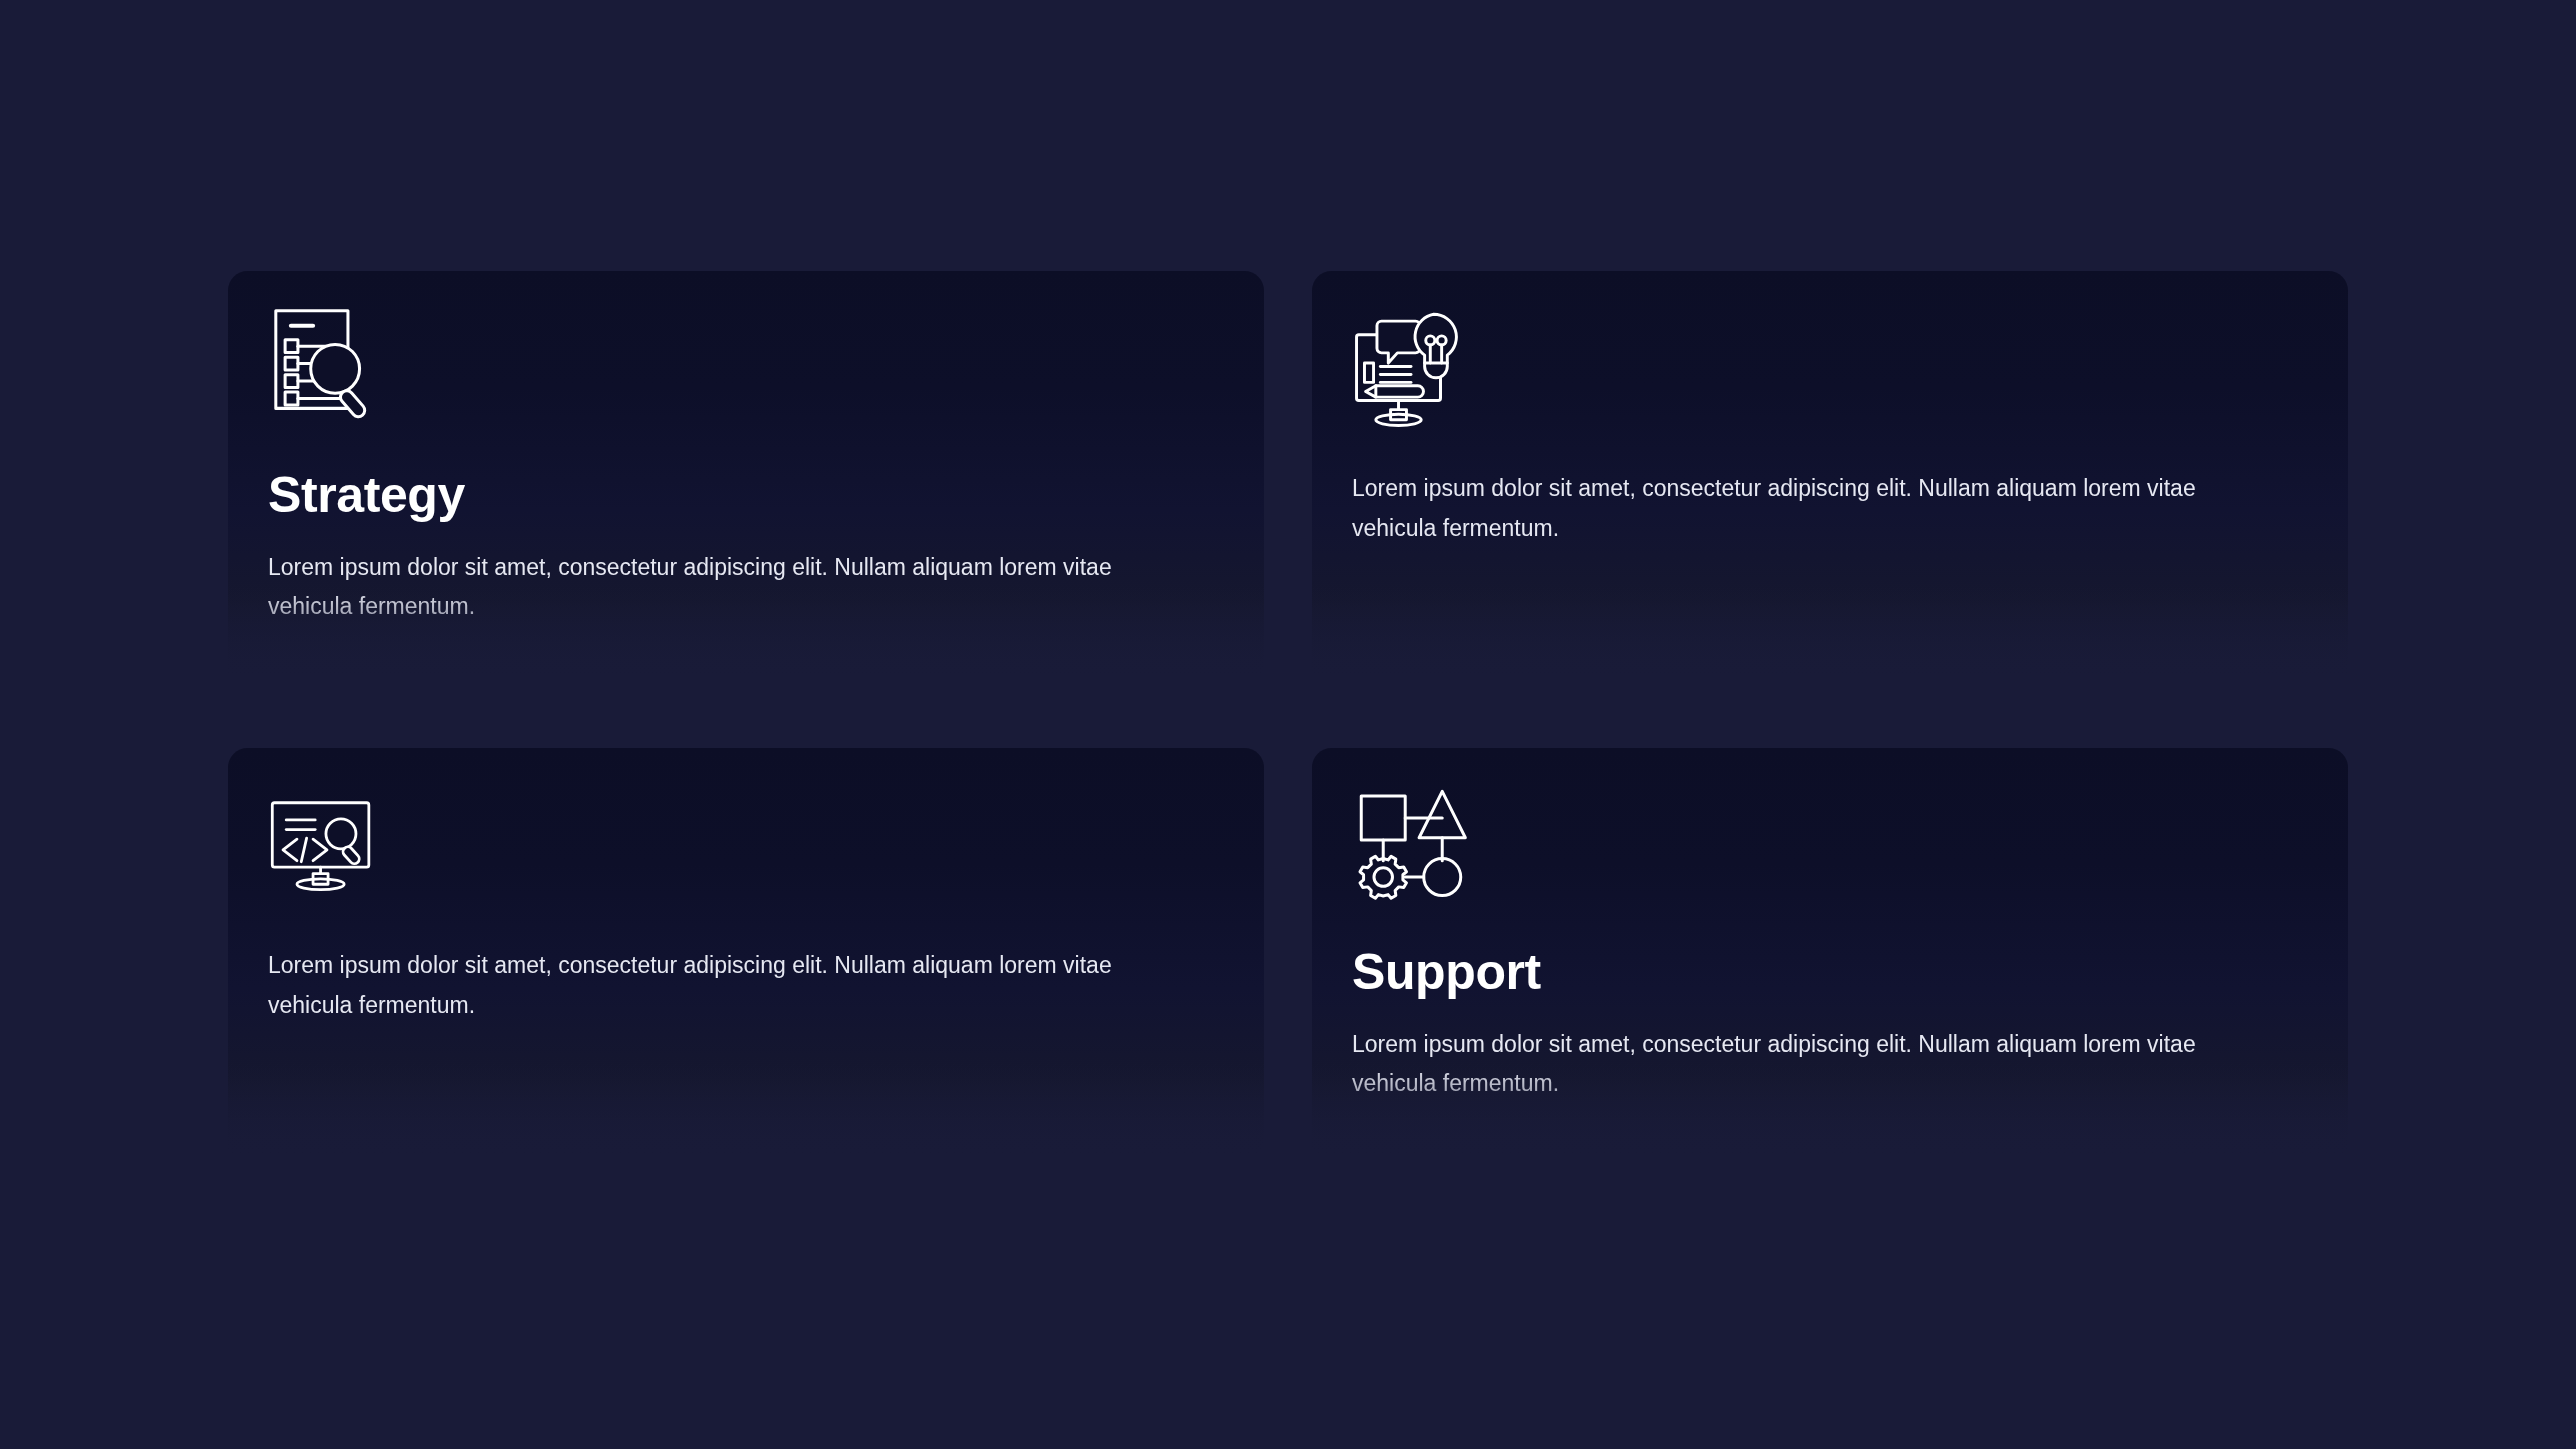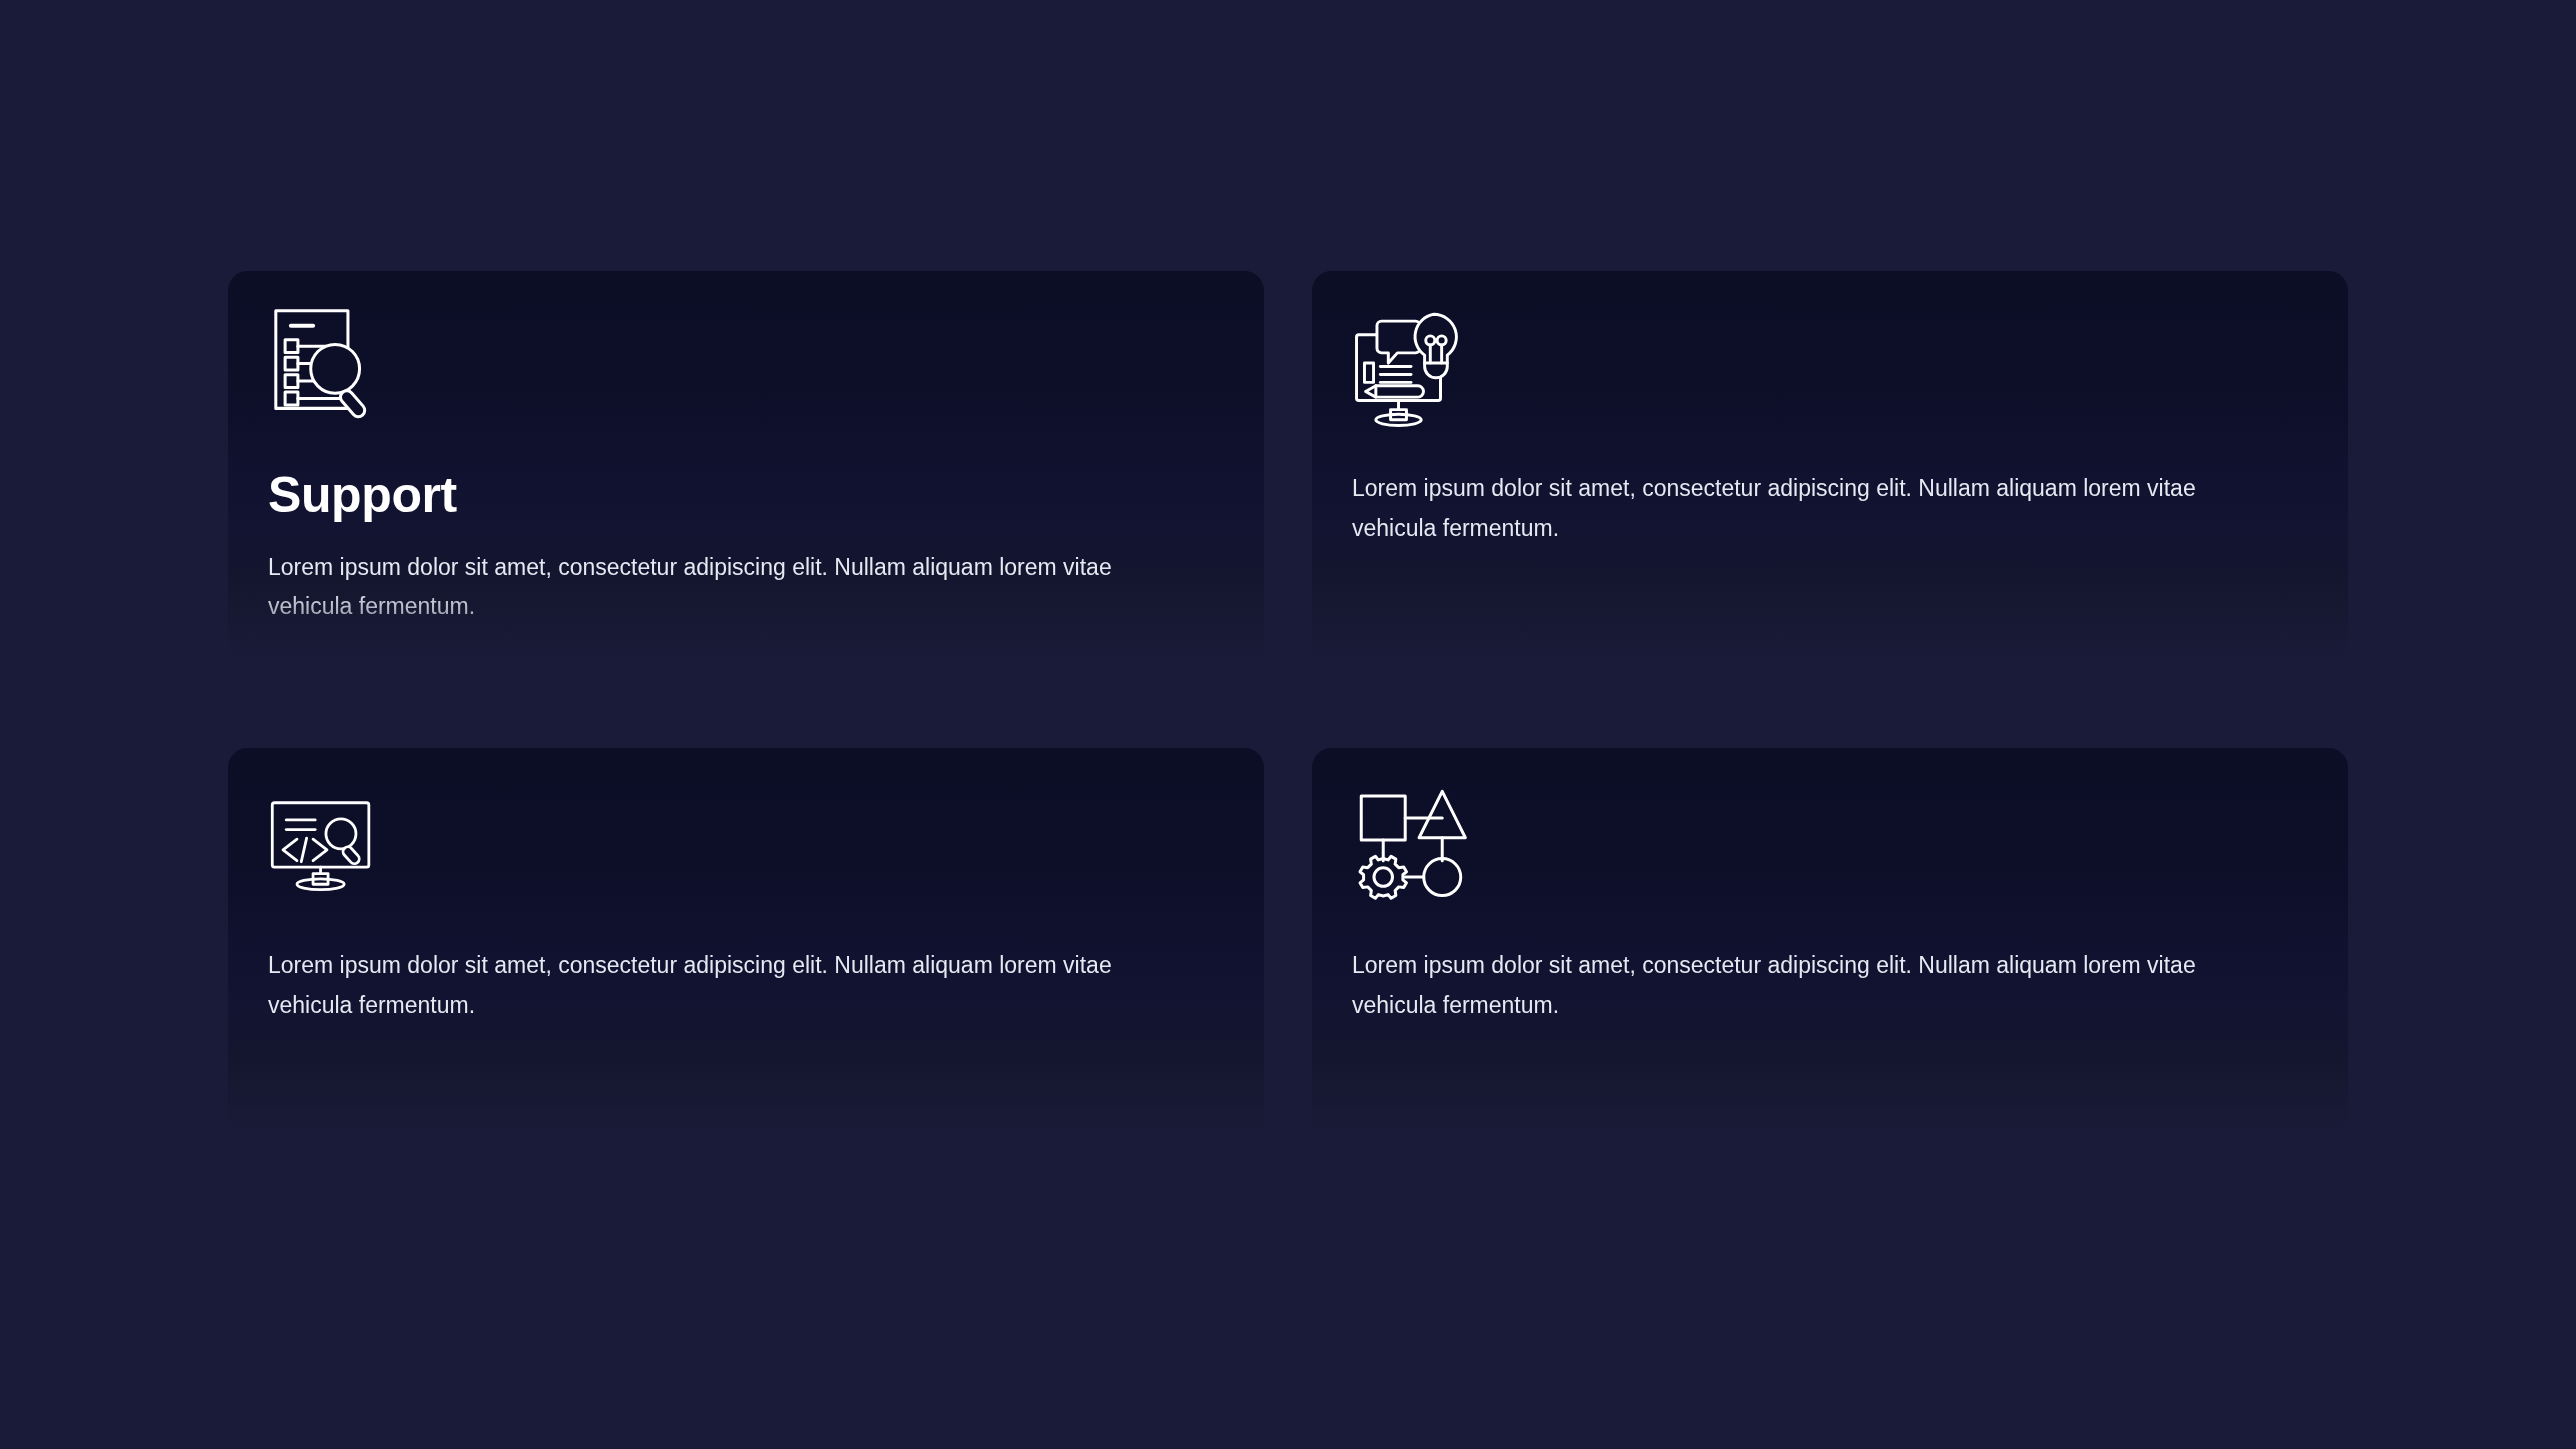--- a/index.html
+++ b/index.html
@@ -76,21 +76,21 @@
           <rect x="14" y="59" width="11" height="11"></rect>
           <rect x="14" y="74" width="11" height="11"></rect>
           <line x1="25" y1="34.5" x2="62" y2="34.5"></line>
           <line x1="25" y1="49.5" x2="52" y2="49.5"></line>
           <line x1="25" y1="64.5" x2="52" y2="64.5"></line>
           <line x1="25" y1="79.5" x2="62" y2="79.5"></line>
           <circle cx="57" cy="54" r="21" fill="#0d0f28"></circle>
           <rect x="66.5" y="71" width="11" height="26" rx="5.5" transform="rotate(-41 72 84)" fill="#0d0f28"></rect>
         </svg>
       </div>
-      <div class="card-title">Support</div>
+      <div class="card-title">Strategy</div>
       <div class="card-body">Lorem ipsum dolor sit amet, consectetur adipiscing elit. Nullam aliquam lorem vitae vehicula fermentum.</div>
     </div>
 
     <div class="card">
       <div class="icon-wrap">
         <svg viewBox="0 0 104 100" fill="none" stroke="#ffffff" stroke-width="2.6" stroke-linecap="round" stroke-linejoin="round">
           <rect x="4" y="22" width="74" height="58" rx="2"></rect>
           <line x1="41" y1="80" x2="41" y2="88"></line>
           <rect x="34" y="88" width="14" height="9"></rect>
           <ellipse cx="41" cy="97" rx="20" ry="5"></ellipse>
@@ -144,18 +144,19 @@
           <line x1="46" y1="76" x2="62" y2="76"></line>
           <path d="M27 60
                    l4.2 1.2 2.6 -3.1 4.1 2.4 -0.6 4.3 3.1 3.1 4.3 -0.6 2.4 4.1 -3.1 2.6
                    0 4.4 3.1 2.6 -2.4 4.1 -4.3 -0.6 -3.1 3.1 0.6 4.3 -4.1 2.4 -2.6 -3.1
                    -4.2 1.2 -4.2 -1.2 -2.6 3.1 -4.1 -2.4 0.6 -4.3 -3.1 -3.1 -4.3 0.6 -2.4 -4.1
                    3.1 -2.6 0 -4.4 -3.1 -2.6 2.4 -4.1 4.3 0.6 3.1 -3.1 -0.6 -4.3 4.1 -2.4
                    2.6 3.1 z"></path>
           <circle cx="27" cy="76" r="8"></circle>
         </svg>
       </div>
+      <div class="card-title">Support</div>
       <div class="card-body">Lorem ipsum dolor sit amet, consectetur adipiscing elit. Nullam aliquam lorem vitae vehicula fermentum.</div>
     </div>
 
   </div>
 </div>
 
 
 </body></html>

